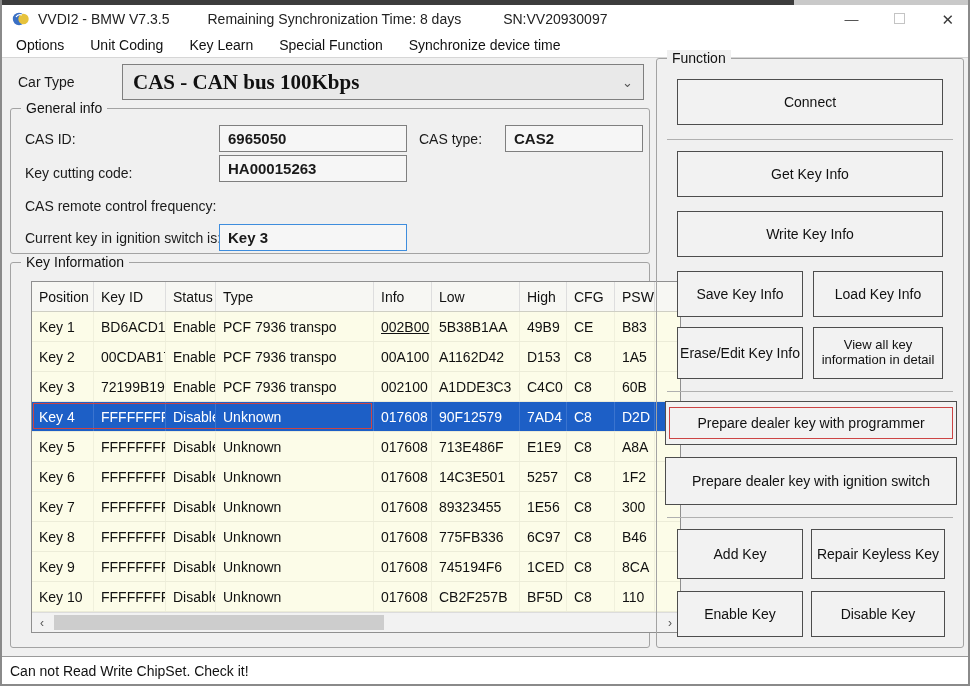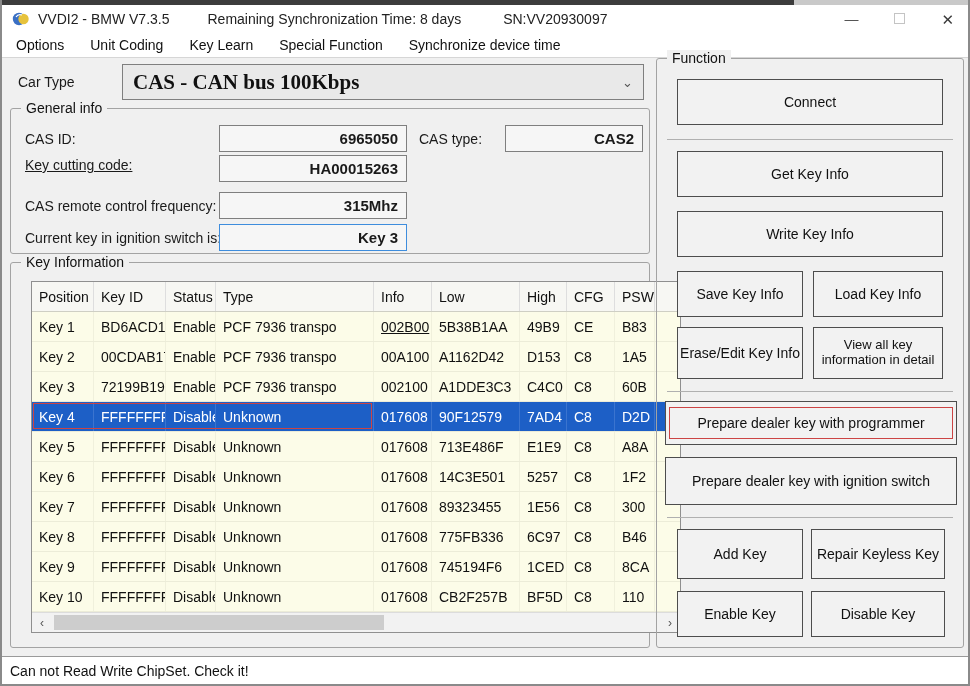--- a/index.html
+++ b/index.html
@@ -41,21 +41,21 @@
   .groupbox { position:absolute; border:1px solid #a3a3a3; border-radius:3px; }
   .legend { position:absolute; top:-9px; left:10px; background:#f0f0f0;
     padding:0 5px; font-size:14px; color:#111; }
   #gi { left:8px; top:108px; width:640px; height:146px; }
   #ki { left:8px; top:262px; width:640px; height:386px; }
   #fn { left:654px; top:58px; width:308px; height:590px; }
   
   .gi-label { position:absolute; left:14px; }
   .field-box { position:absolute; height:27px; background:#f6f6f6;
     border:1px solid #7f7f7f; display:flex; align-items:center; padding:0 8px;
-    font-weight:bold; font-size:15px;justify-content:flex-end; }
+    font-weight:bold; font-size:15px; }
   .field-focus { border:1px solid #3e8ddd; }
   
   .table-wrap { position:absolute; left:20px; top:18px; width:650px; height:352px;
     border:1px solid #8f8f8f; background:#ffffff; overflow:hidden; }
   .t-header { display:flex; height:30px; background:#f7f7f3;
     border-bottom:1px solid #cfcfc4; }
   .t-hcell { flex:0 0 auto; display:flex; align-items:center; padding-left:7px;
     border-right:1px solid #dedede; font-size:14px; color:#111;
     white-space:nowrap; overflow:hidden; }
   .t-row { display:flex; height:30px; background:#fcfce8;
@@ -126,28 +126,25 @@
   <div class="groupbox" id="gi">
     <span class="legend">General info</span>
     <span class="gi-label" style="top:22px;">CAS ID:</span>
     <div class="field-box" style="left:208px; top:16px; width:188px;">
         <span>6965050</span>
       </div>
     <span class="gi-label" style="left:408px; top:22px;">CAS type:</span>
     <div class="field-box" style="left:494px; top:16px; width:138px;">
         <span>CAS2</span>
       </div>
-    <span class="gi-label" style="top:48px;text-decoration:underline;">Key cutting code:</span>
+    <span class="gi-label" style="top:56px;">Key cutting code:</span>
     <div class="field-box" style="left:208px; top:46px; width:188px;">
         <span>HA00015263</span>
       </div>
     <span class="gi-label" style="top:89px;">CAS remote control frequency:</span>
-    <div class="field-box" style="left:208px; top:83px; width:188px;">
-        <span>315Mhz</span>
-      </div>
     <span class="gi-label" style="top:121px;">Current key in ignition switch is:</span>
     <div class="field-box field-focus" style="left:208px; top:115px; width:188px;">
         <span>Key 3</span>
       </div>
   </div>
 
   <div class="groupbox" id="ki">
     <span class="legend">Key Information</span>
     <div class="table-wrap">
       <div class="t-header" id="t-header">

